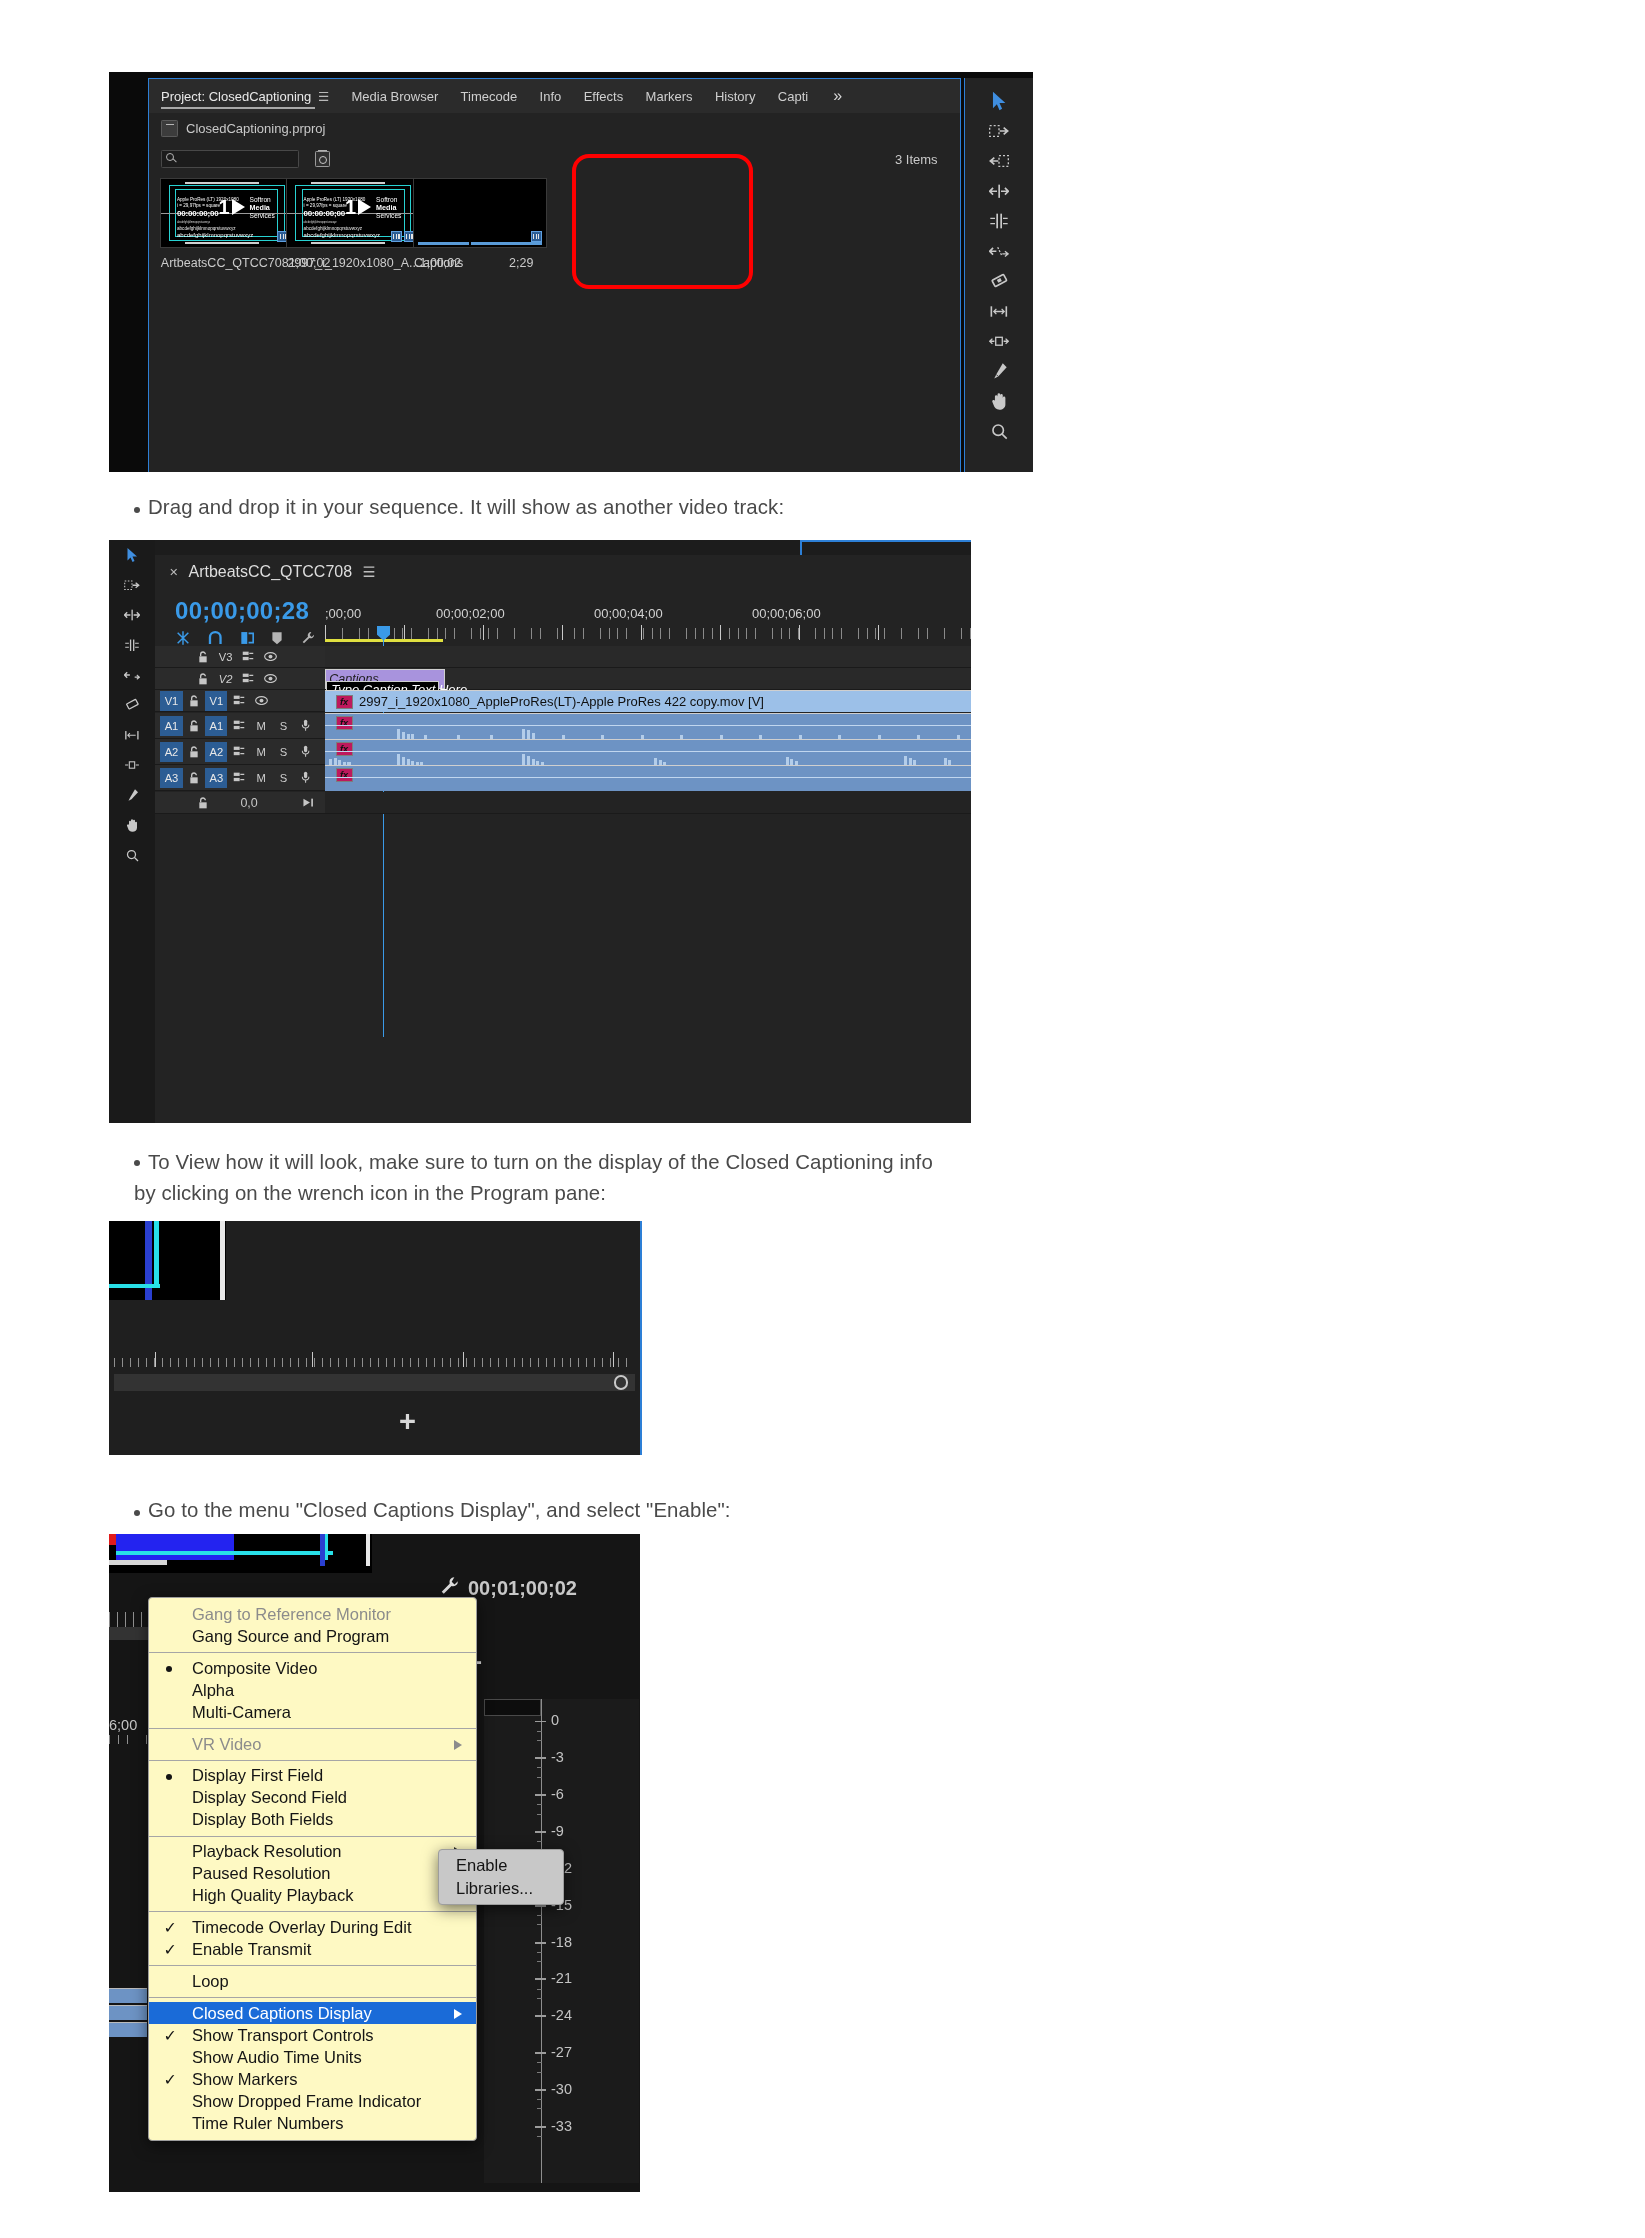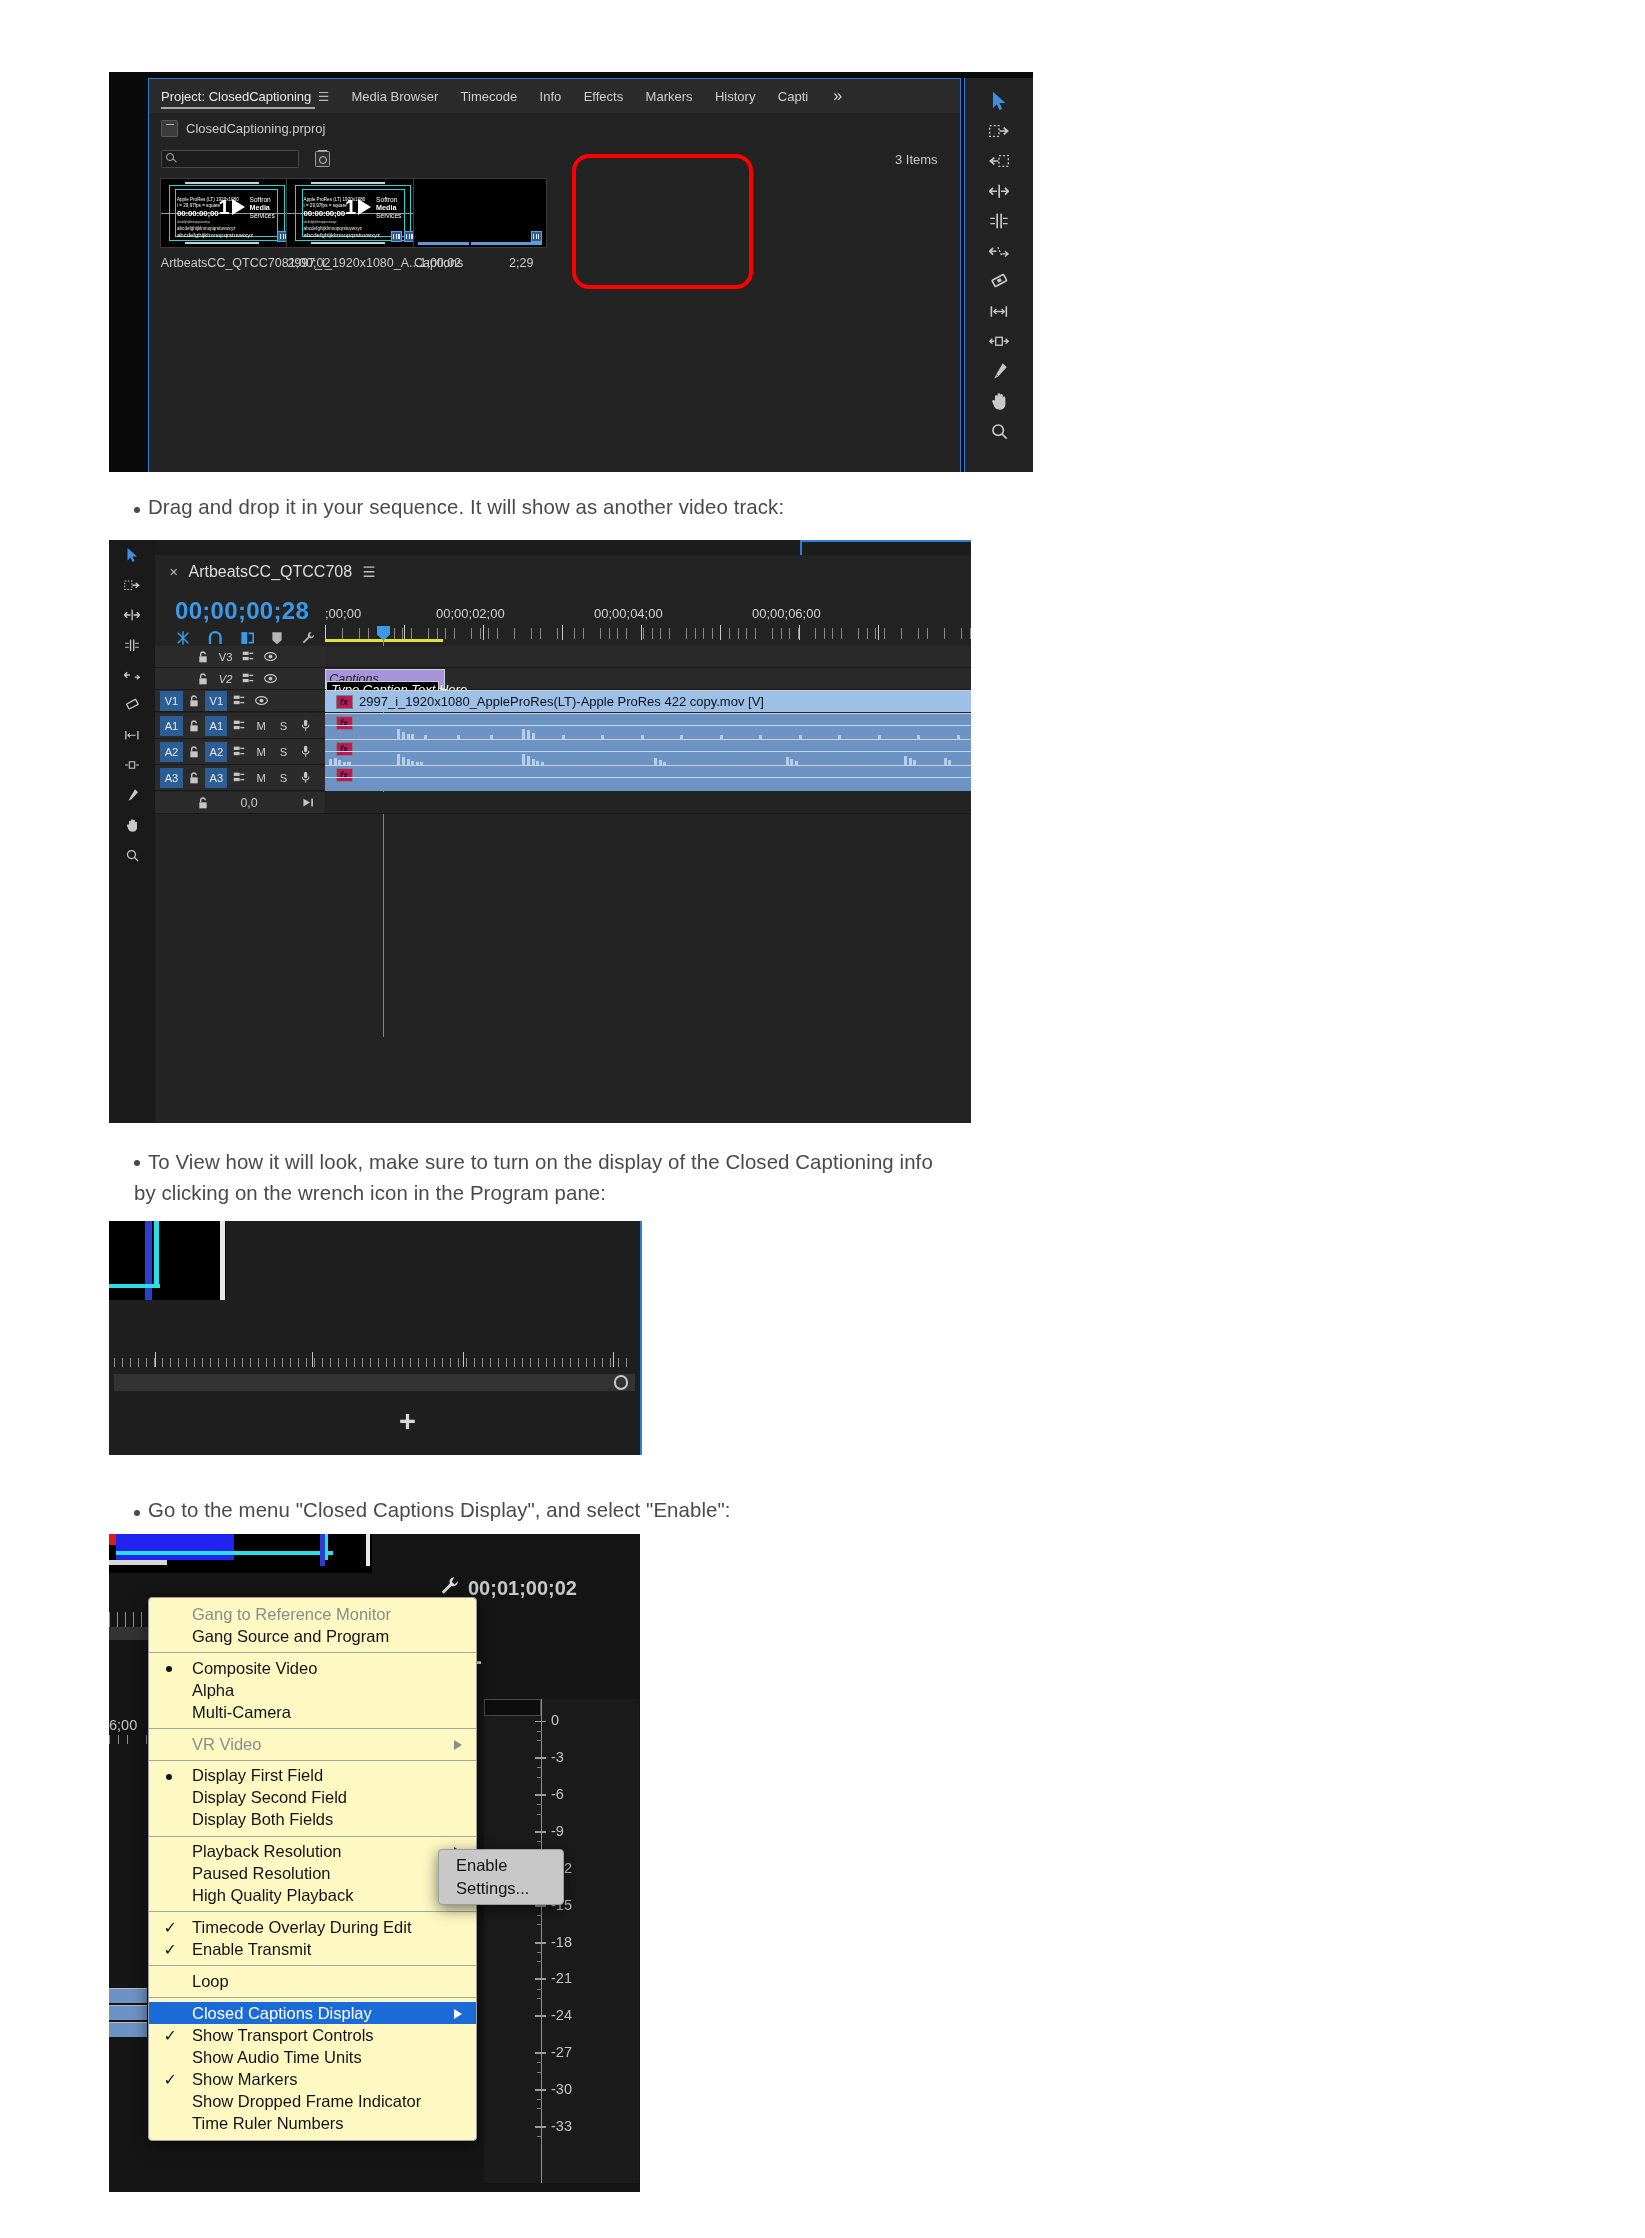--- a/index.html
+++ b/index.html
@@ -1102,18 +1102,18 @@
       <div class="mi">
         <span>Show Dropped Frame Indicator</span>
       </div>
       <div class="mi">
         <span>Time Ruler Numbers</span>
       </div>
     </div>
 
     <div class="submenu">
       <div class="si">Enable</div>
-      <div class="si">Settings...</div>
+      <div class="si">Libraries...</div>
     </div>
   </div>
 
 </div>
 
 
 </body></html>

